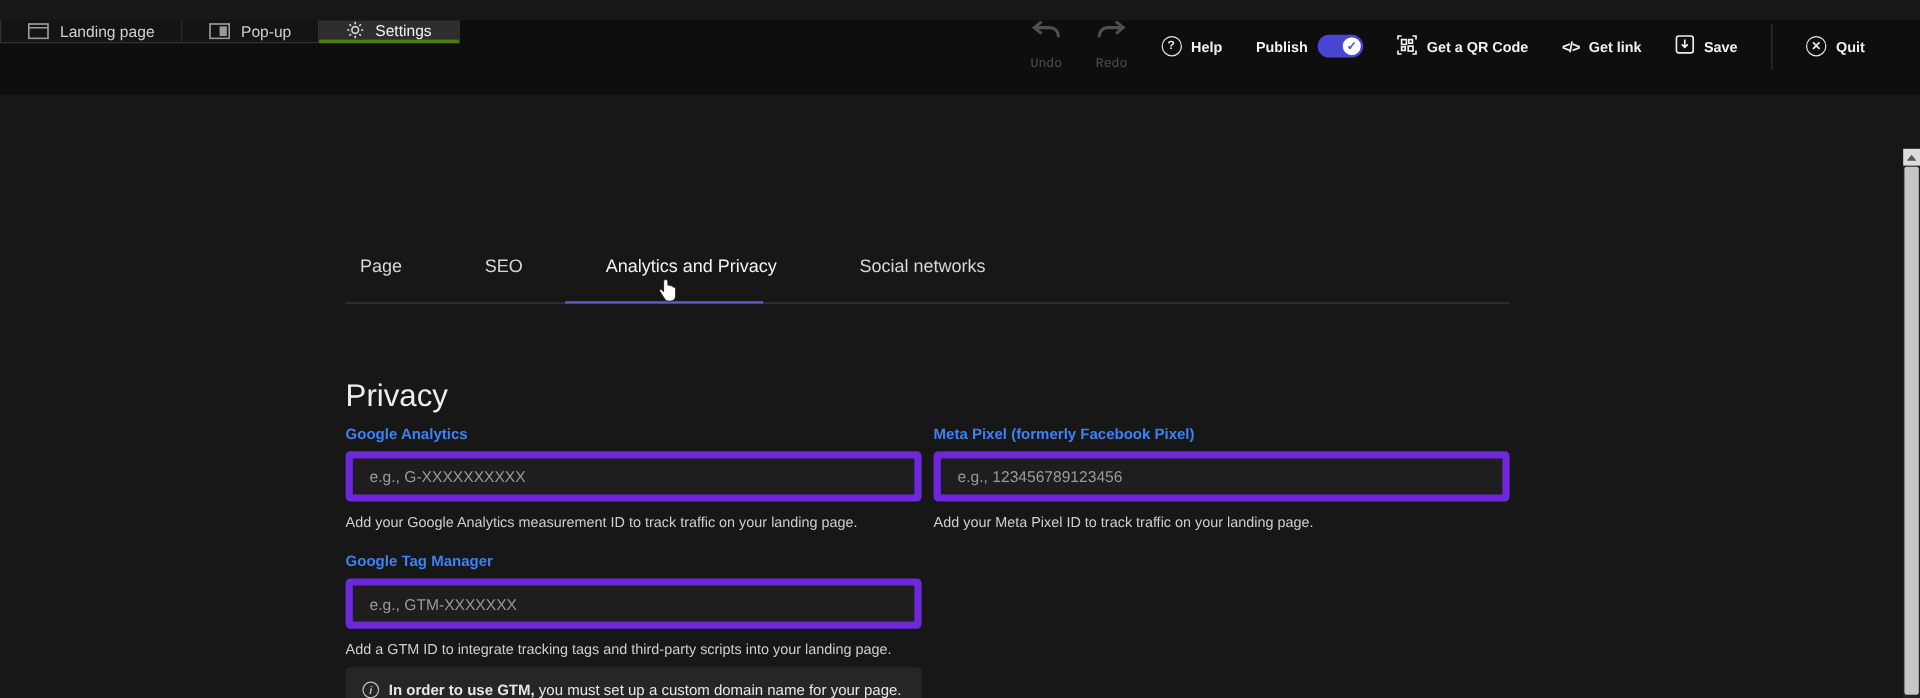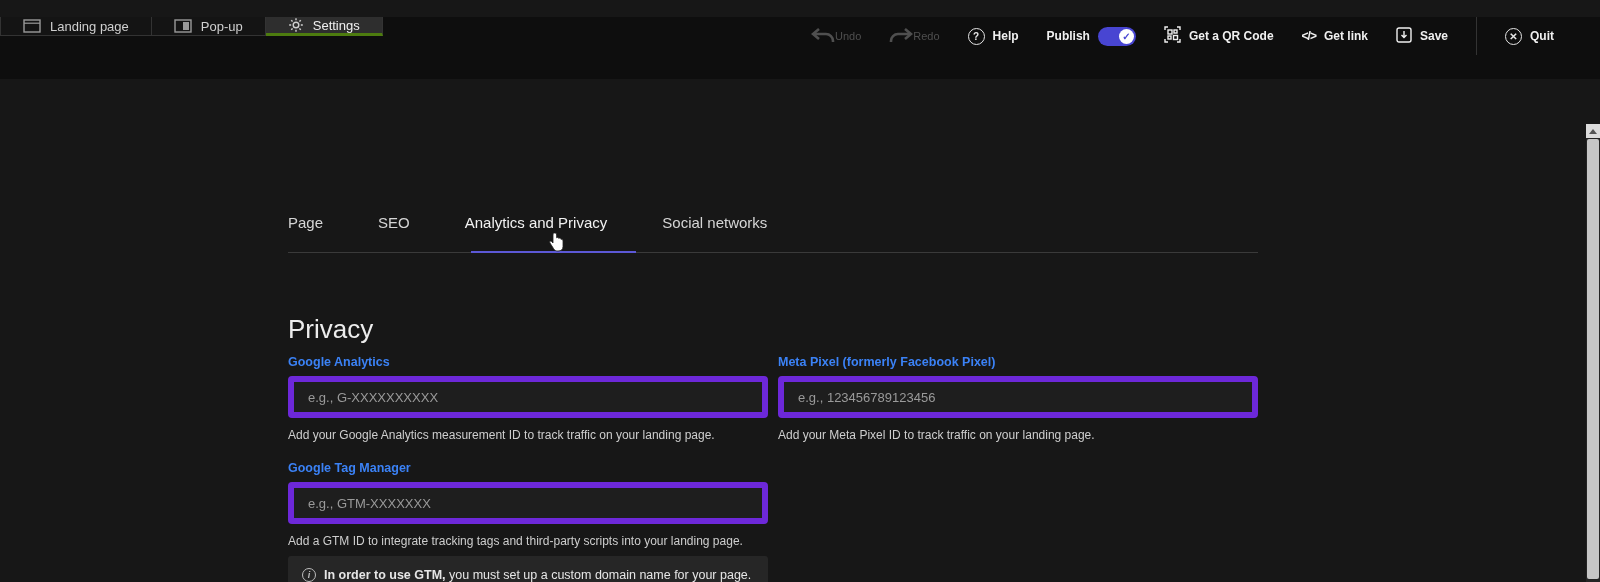--- a/index.html
+++ b/index.html
@@ -43,22 +43,22 @@
     display: flex; align-items: center;
     gap: 28px;
     padding-right: 46px;
   }
   .tb-btn {
     display: flex; align-items: center; gap: 8px;
     color: #f0f0f0; font-size: 12px; font-weight: bold;
     cursor: pointer; white-space: nowrap;
   }
   .tb-btn.stacked {
-    gap: 0; font-weight: normal;
-    color: #4f4f4f; font-size: 11px; cursor: default;
+    flex-direction: column; gap: 12px; font-weight: normal;
+    color: #4f4f4f; font-size: 11px; cursor: default; font-family: Liberation Mono, monospace;
   }
   .circle-icon {
     width: 17px; height: 17px; border-radius: 50%;
     border: 1.5px solid #e6e6e6;
     display: inline-flex; align-items: center; justify-content: center;
     font-size: 10px; font-weight: bold; color: #e6e6e6;
   }
   .toggle {
     width: 38px; height: 19px; border-radius: 10px;
     background: #4845d2; position: relative; cursor: pointer;
@@ -71,22 +71,22 @@
     font-size: 10px; font-weight: bold;
     display: flex; align-items: center; justify-content: center;
   }
   .code-glyph { font-size: 12px; font-weight: bold; color: #f0f0f0; letter-spacing: -1px; }
   .tb-divider { width: 1px; height: 38px; background: #333; }
 
   
   .content { position: absolute; top: 62px; left: 0; right: 0; bottom: 0; background: #171717; }
 
   .settings-tabs {
-    position: absolute; left: 288px; top: 152px;
-    display: flex; gap: 55px;
+    position: absolute; left: 300px; top: 152px;
+    display: flex; gap: 69px;
     font-size: 15px; color: #d6d6d6;
   }
   .settings-tab { cursor: pointer; white-space: nowrap; }
   .settings-tab.active { color: #f2f2f2; }
   .tabs-baseline {
     position: absolute; left: 288px; top: 190px; width: 970px; height: 1px;
     background: #3a3a3a;
   }
   .tabs-active-underline {
     position: absolute; left: 471px; top: 189px; width: 165px; height: 2px;

